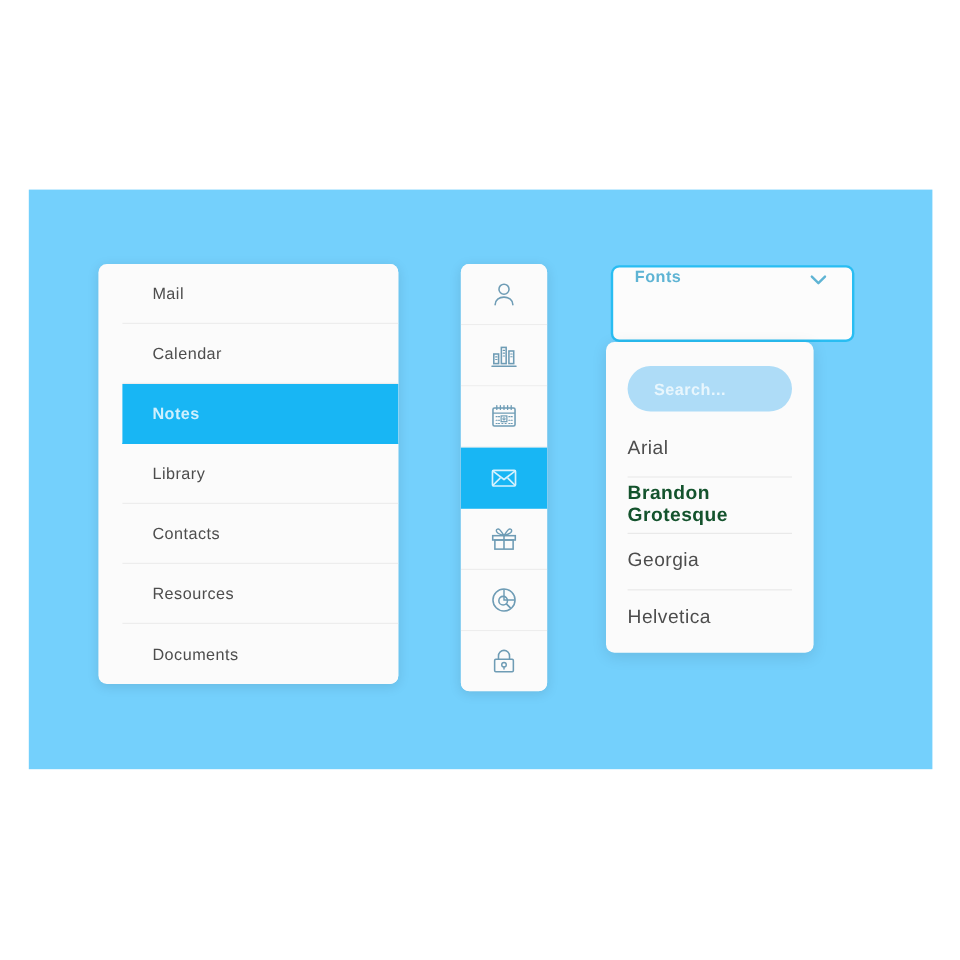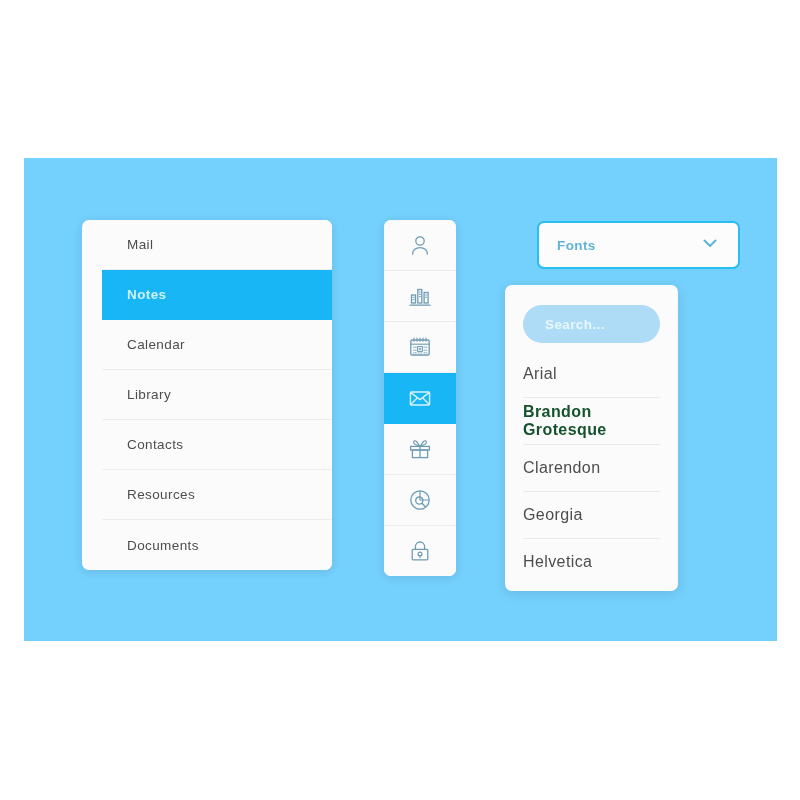--- a/index.html
+++ b/index.html
@@ -90,30 +90,29 @@
   .icon-item svg { display: block; }
   .icon-item .gl { stroke: #6E9CB5; }
   .icon-item.active .gl { stroke: #D6F2FE; }
 
   
   #fonts-header {
     position: absolute;
     left: 509px;
     top: 221px;
     width: 203px;
-    height: 48px;
+    height: 64px;
     box-sizing: border-box;
     background: #FCFCFC;
     border: 2px solid #29BDF2;
     border-radius: 7px;
     display: flex;
-    align-items: center;
+    align-items: flex-start;
     padding: 0 18px;
     cursor: pointer;
-    margin-left: 28px;
   }
   #fonts-header .label {
     flex: 1;
     font-size: 13.5px;
     font-weight: bold;
     letter-spacing: 0.4px;
     color: #5FB4D4;
   }
   #fonts-list {
     position: absolute;
@@ -164,25 +163,25 @@
 <body>
 
 <div id="stage">
 
   <div id="canvas"></div>
 
   <div id="menu-panel">
     <div class="menu-item">
       <span>Mail</span>
     </div>
+    <div class="menu-item">
+      <span>Calendar</span>
+    </div>
     <div class="menu-item active">
       <span>Notes</span>
-    </div>
-    <div class="menu-item">
-      <span>Calendar</span>
     </div>
     <div class="menu-item">
       <span>Library</span>
     </div>
     <div class="menu-item">
       <span>Contacts</span>
     </div>
     <div class="menu-item">
       <span>Resources</span>
     </div>
@@ -288,23 +287,20 @@
       <span class="ph">Search...</span>
     </div>
 
     <div class="font-item">
       <span>Arial</span>
     </div>
     <div class="font-item selected">
       <span>Brandon Grotesque</span>
     </div>
     <div class="font-item">
-      <span>Clarendon</span>
-    </div>
-    <div class="font-item">
       <span>Georgia</span>
     </div>
     <div class="font-item">
       <span>Helvetica</span>
     </div>
 
   </div>
 
 </div>
 

